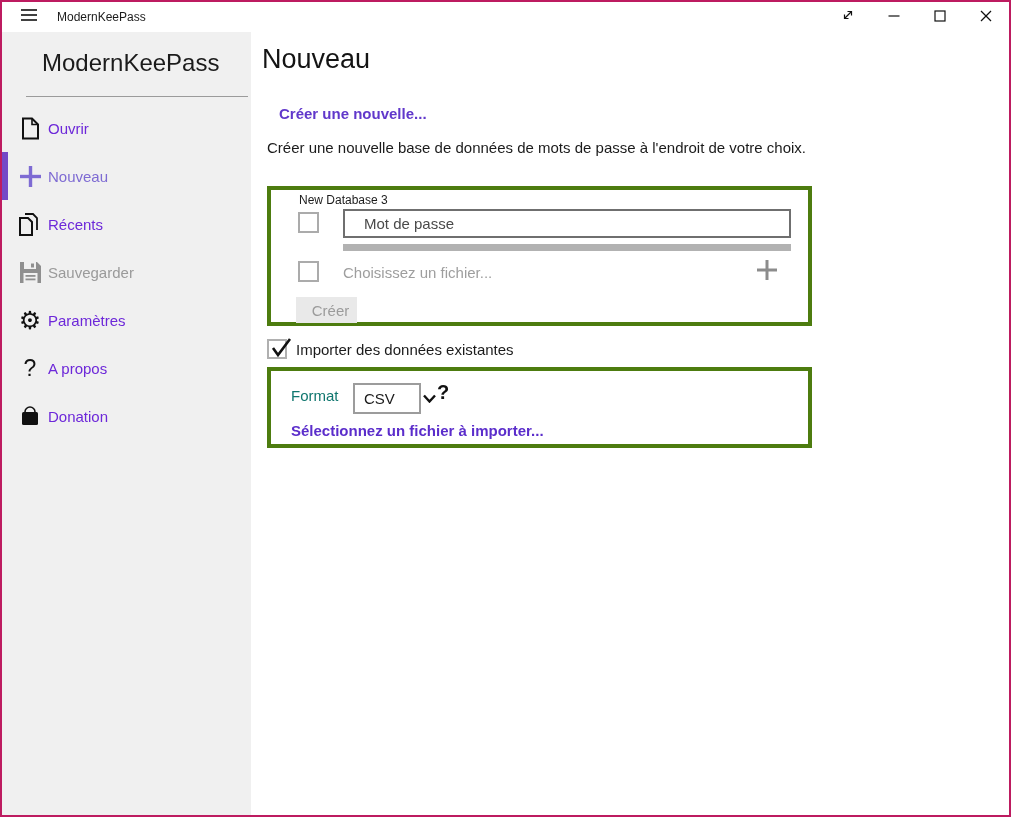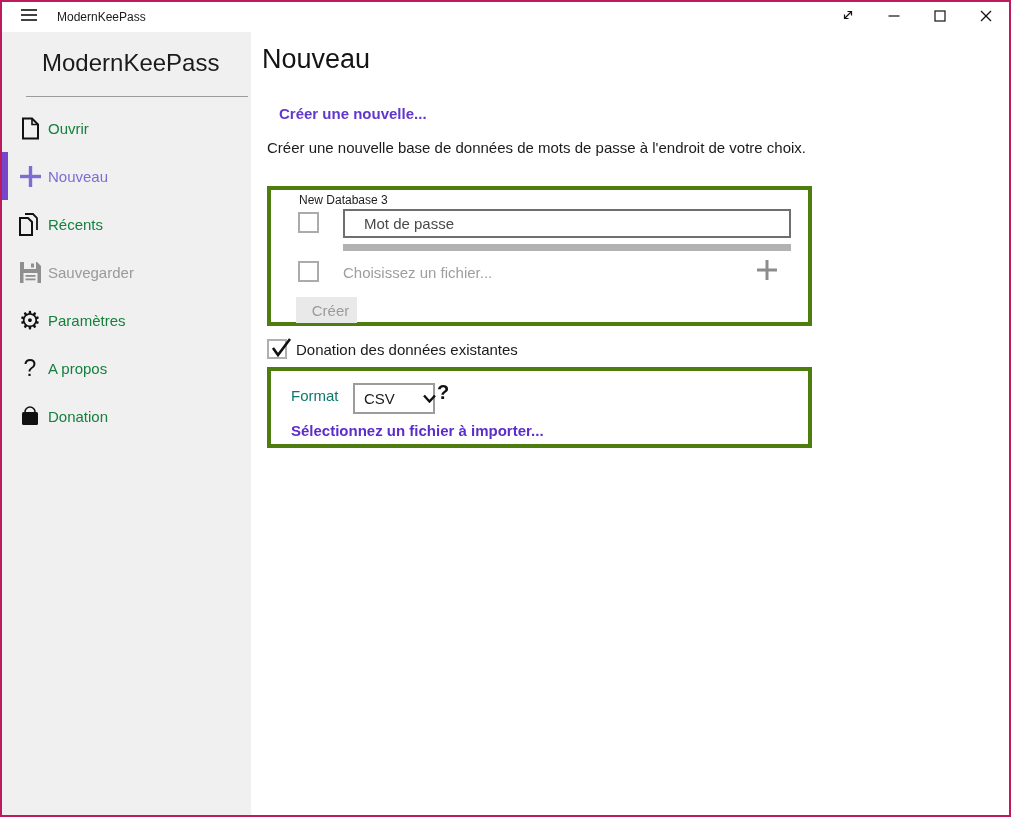--- a/index.html
+++ b/index.html
@@ -27,21 +27,21 @@
   
   .app-body { display:flex; height:783px; }
 
   
   .sidebar { position:relative; width:249px; background:#f0f0f0; flex:none; }
   .sb-heading { position:absolute; left:40px; top:17px; font-size:24px; color:#1b1b1b; white-space:nowrap; }
   .sb-divider { position:absolute; left:24px; top:64px; width:222px; height:1px; background:#9b9b9b; }
   .sb-nav { position:absolute; top:72px; left:0; width:100%; }
   .sb-item { position:relative; height:48px; display:flex; align-items:center; cursor:pointer; }
   .sb-item .icon-cell { position:absolute; left:14px; width:28px; height:28px; display:flex; align-items:center; justify-content:center; }
-  .sb-item .sb-label { position:absolute; left:46px; font-size:15px; color:#15803d; white-space:nowrap; }
+  .sb-item .sb-label { position:absolute; left:46px; font-size:15px; color:#6d28d9; white-space:nowrap; }
   .sb-item.selected .sb-label { color:#7e6bd3; }
   .sb-item.disabled .sb-label { color:#9a9a9a; }
   .sb-accent { position:absolute; left:0; top:0; width:6px; height:48px; background:#7448c6; }
   .glyph-q { font-size:23px; font-weight:500; color:#111; line-height:1; }
   .glyph-gear { font-size:25px; color:#111; line-height:1; }
 
   
   .main { position:relative; flex:1; background:#fff; }
   .page-title { position:absolute; left:11px; top:12px; font-size:27px; color:#141414; white-space:nowrap; }
   .create-link { position:absolute; left:28px; top:73px; font-size:15px; font-weight:700; color:#6138cb; white-space:nowrap; cursor:pointer; }
@@ -74,21 +74,21 @@
     font-family:"Liberation Sans", sans-serif; cursor:pointer;padding-left:8px;
   }
 
   .import-row { position:absolute; left:16px; top:307px; display:flex; align-items:center; cursor:pointer; }
   .cbx3 { position:relative; width:20px; height:20px; border:2px solid #b0b0b0; background:#fff; flex:none; }
   .cbx3 svg { position:absolute; left:1px; top:-5px; overflow:visible; }
   .import-label { margin-left:9px; font-size:15px; color:#1b1b1b; white-space:nowrap; }
 
   .format-label { position:absolute; left:20px; top:16px; font-size:15px; color:#0f766e; }
   .format-select {
-    position:absolute; left:82px; top:12px; width:82px; height:31px;
+    position:absolute; left:82px; top:12px; width:68px; height:31px;
     border:2px solid #9c9c9c; background:#fff; display:flex; align-items:center;
     padding:0 9px; cursor:pointer;gap:28px;
   }
   .format-value { font-size:15px; color:#1b1b1b; }
   .format-chevron { margin-left:auto; display:flex; }
   .help-q { position:absolute; left:166px; top:10px; font-size:20px; font-weight:700; color:#111; cursor:pointer; }
   .import-link { position:absolute; left:20px; top:51px; font-size:15px; font-weight:700; color:#5b2dcb; white-space:nowrap; cursor:pointer; }
 </style>
 </head>
 <body>
@@ -255,21 +255,21 @@
 
         <button class="create-btn">Créer</button>
       </div>
 
       <div class="import-row">
         <span class="cbx3">
           <svg width="24" height="24" viewBox="0 0 24 24">
               <polyline points="3,12 8,19 20,3" fill="none" stroke="#111" stroke-width="2.6"></polyline>
             </svg>
         </span>
-        <span class="import-label">Donation des données existantes</span>
+        <span class="import-label">Importer des données existantes</span>
       </div>
 
       <div class="panel panel-import">
         <div class="format-label">Format</div>
         <div class="format-select">
           <span class="format-value">CSV</span>
           <span class="format-chevron">
             <svg width="13" height="9" viewBox="0 0 13 9">
                 <polyline points="1,1.5 6.5,7.5 12,1.5" fill="none" stroke="#111" stroke-width="2.4"></polyline>
               </svg>

